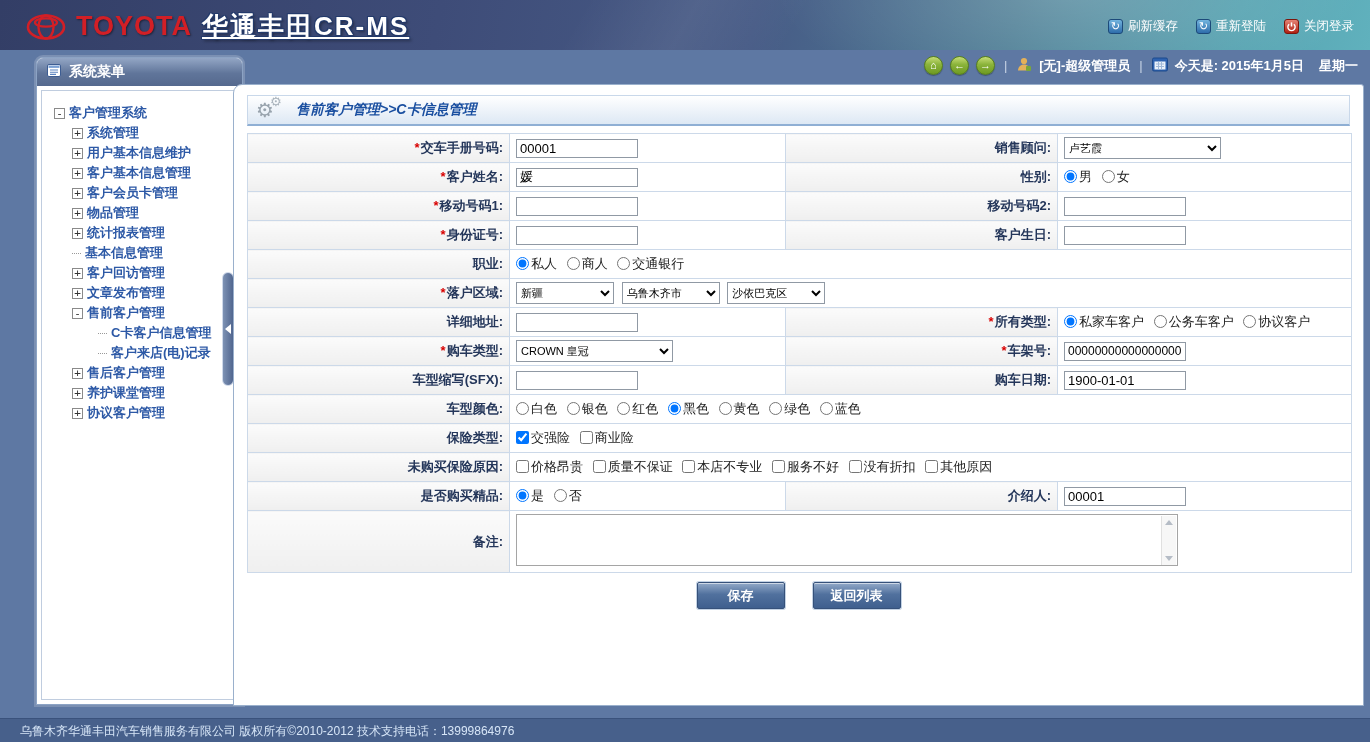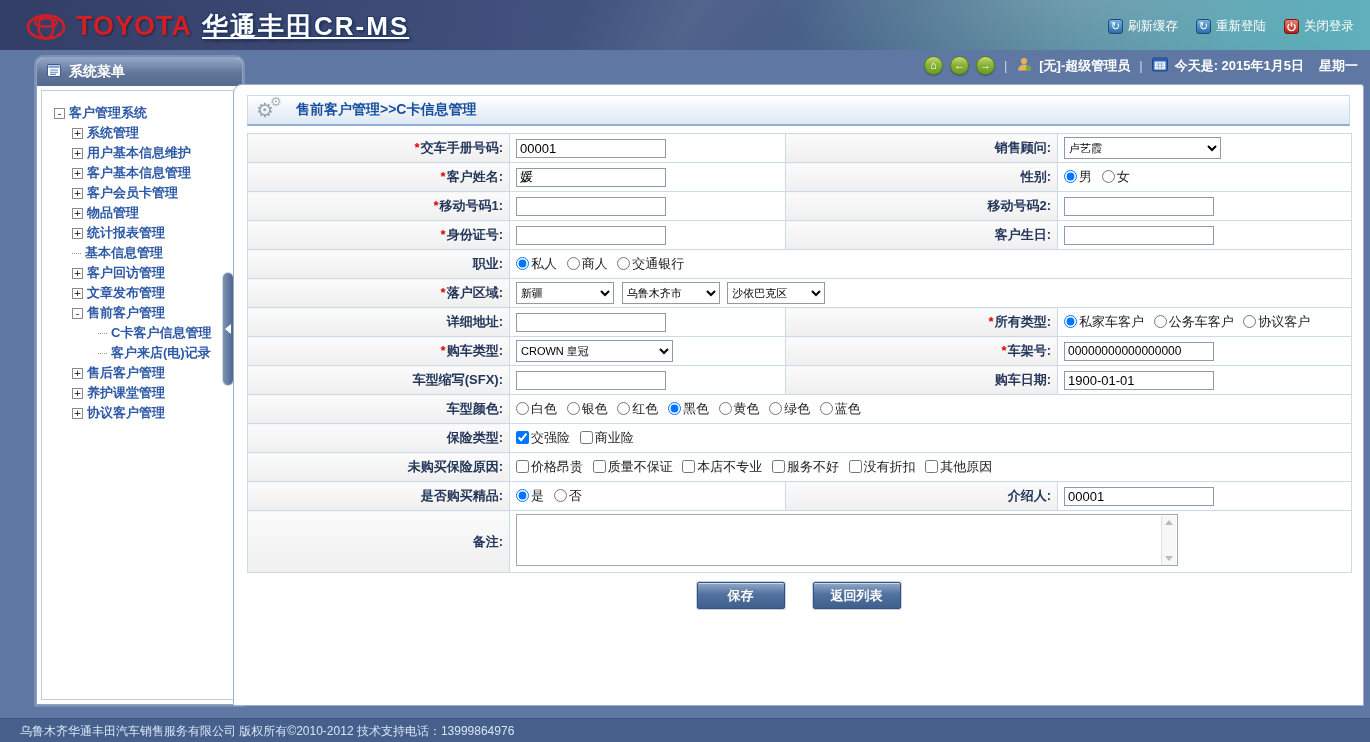--- a/index.html
+++ b/index.html
@@ -62,30 +62,30 @@
 
   
   .main { position:absolute; left:233px; top:84px; width:1131px; height:622px;
     background:#fff; border:1px solid #9ab0cc; border-radius:9px 3px 0 0; }
   .titlebar { margin:10px 13px 0; height:31px; display:flex; align-items:center; gap:10px;
     padding-left:8px; background:linear-gradient(#ffffff,#dde8f4);
     border:1px solid #c9d8ea; border-bottom:2px solid #8fafd4; }
   .gears { position:relative; width:30px; height:24px; color:#98a3ad; }
   .gears .g1 { position:absolute; left:0; top:2px; font-size:20px; line-height:1; }
   .gears .g2 { position:absolute; left:14px; top:-3px; font-size:13px; line-height:1; color:#aab4bd; }
-  .crumb { color:#1a4fa0; font-weight:bold; font-size:14px; }
+  .crumb { color:#1a4fa0; font-weight:bold; font-size:14px;font-style:italic; }
 
   
   table.frm { margin:7px 13px 0; width:1105px; border-collapse:collapse; font-size:13px; }
   .frm td { border:1px solid #ccd9e9; height:29px; }
   .frm td.lbl { background:linear-gradient(#fbfbfb,#efefef); text-align:right; padding-right:6px;
     color:#24365a; font-weight:bold; white-space:nowrap; }
   .frm td.val { background:#fff; padding-left:6px; }
   .star { color:#d80000; margin-right:1px; }
-  .txt { height:19px; border:1px solid #9099a4; font-size:13px; padding:1px 3px; width:150px;
+  .txt { height:19px; border:1px solid #9099a4; font-size:13px; padding:1px 3px; width:122px;
     font-family:"Liberation Sans","DejaVu Sans",sans-serif; }
   .txt.vin { font-size:12px; }
   select.sel { height:22px; border:1px solid #9099a4; font-size:11px; width:157px;
     font-family:"Liberation Sans","DejaVu Sans",sans-serif; background:#fff; }
   select.sel.region { width:98px; margin-right:4px; }
   .opt { margin-right:6px; white-space:nowrap; color:#222; font-weight:normal; cursor:pointer; }
   .opt input { vertical-align:-2px; margin-right:2px; }
   .ta-wrap { position:relative; display:inline-block; margin:3px 0; }
   textarea.ta { width:662px; height:52px; border:1px solid #a5a5a5; resize:none; font-size:13px;
     padding:2px 18px 2px 4px; font-family:"Liberation Sans","DejaVu Sans",sans-serif; }

